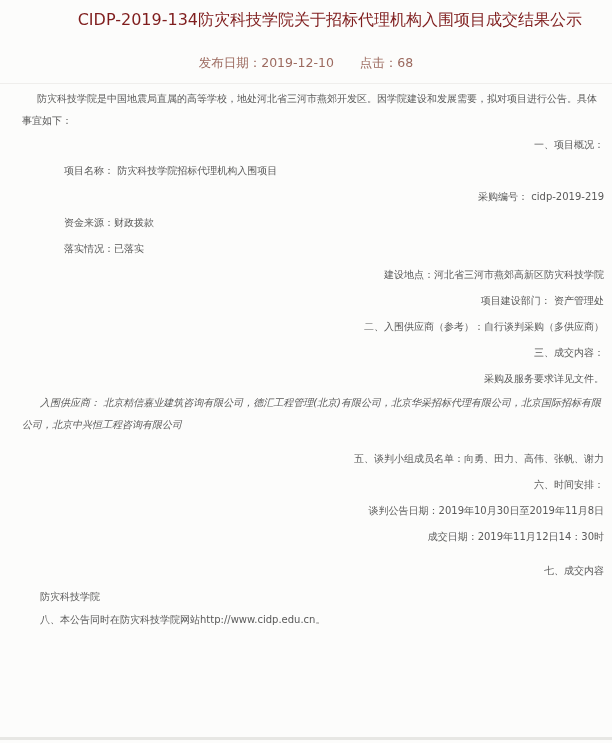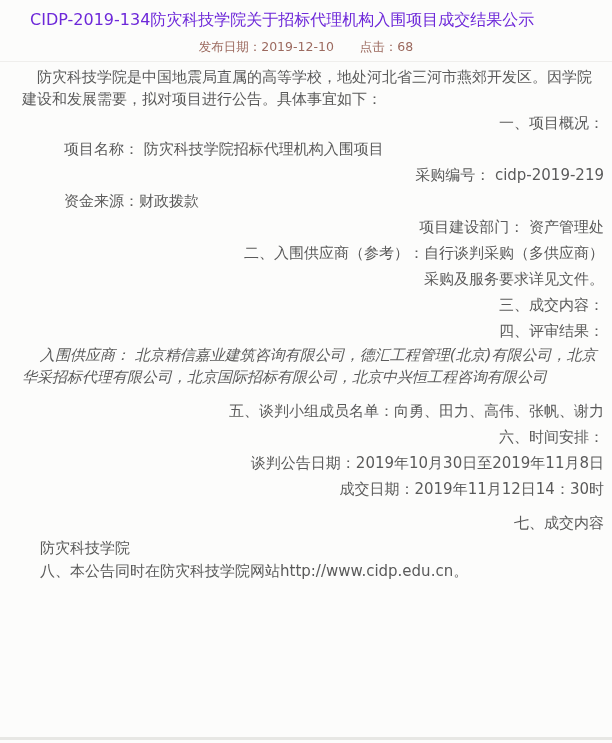--- a/index.html
+++ b/index.html
@@ -8,41 +8,41 @@
     width: 612px;
     height: 743px;
     background: #fcfcfb;
     font-family: "DejaVu Sans", "Liberation Sans", sans-serif;
     color: #5a5a5a;
     overflow: hidden;
   }
   .header { }
   .title {
     padding-top: 9px;
-    text-align: left;
-    color: #6d28d9;
+    text-align: right;
+    color: #7f1d1d;
     font-size: 16px;
     line-height: 22px;
     font-weight: normal;
     margin: 0 30px;
   }
   .meta {
-    margin-top: 8px;
-    padding-bottom: 6px;
+    margin-top: 24px;
+    padding-bottom: 12px;
     text-align: center;
     color: #9c6a5f;
     font-size: 12.5px;
     line-height: 16px;
     border-bottom: 1px solid #efeeec;
   }
   .meta .meta-date { display: inline-block; }
   .meta .meta-clicks { display: inline-block; margin-left: 22px; }
   .doc {
     padding-top: 4px;
-    font-size: 15px;
+    font-size: 10px;
   }
   .para {
     margin: 0 8px 0 22px;
     line-height: 22px;
     text-indent: 15px;
   }
   .para-sup {
     margin: 0 8px 0 22px;
     line-height: 22px;
     text-indent: 18px;
@@ -93,25 +93,26 @@
       <span class="meta-clicks">点击：68</span>
     </div>
   </div>
 
   <div class="doc">
     <div class="para">防灾科技学院是中国地震局直属的高等学校，地处河北省三河市燕郊开发区。因学院建设和发展需要，拟对项目进行公告。具体事宜如下：</div>
     <div class="item">一、项目概况：</div>
     <div class="item2">项目名称： 防灾科技学院招标代理机构入围项目</div>
     <div class="item">采购编号： cidp-2019-219</div>
     <div class="item2">资金来源：财政拨款</div>
+    <div class="item2">落实情况：已落实</div>
+    <div class="item">建设地点：河北省三河市燕郊高新区防灾科技学院</div>
     <div class="item">项目建设部门： 资产管理处</div>
     <div class="item">二、入围供应商（参考）：自行谈判采购（多供应商）</div>
+    <div class="item">三、成交内容：</div>
     <div class="item">采购及服务要求详见文件。</div>
-    <div class="item">三、成交内容：</div>
-    <div class="item">四、评审结果：</div>
     <div class="para-sup">入围供应商： 北京精信嘉业建筑咨询有限公司，德汇工程管理(北京)有限公司，北京华采招标代理有限公司，北京国际招标有限公司，北京中兴恒工程咨询有限公司</div>
     <div class="spacer"></div>
     <div class="item">五、谈判小组成员名单：向勇、田力、高伟、张帆、谢力</div>
     <div class="item">六、时间安排：</div>
     <div class="item">谈判公告日期：2019年10月30日至2019年11月8日</div>
     <div class="item">成交日期：2019年11月12日14：30时</div>
     <div class="spacer-sm"></div>
     <div class="item">七、成交内容</div>
     <div class="item-tight">防灾科技学院</div>
     <div class="item-tight">八、本公告同时在防灾科技学院网站http://www.cidp.edu.cn。</div>

